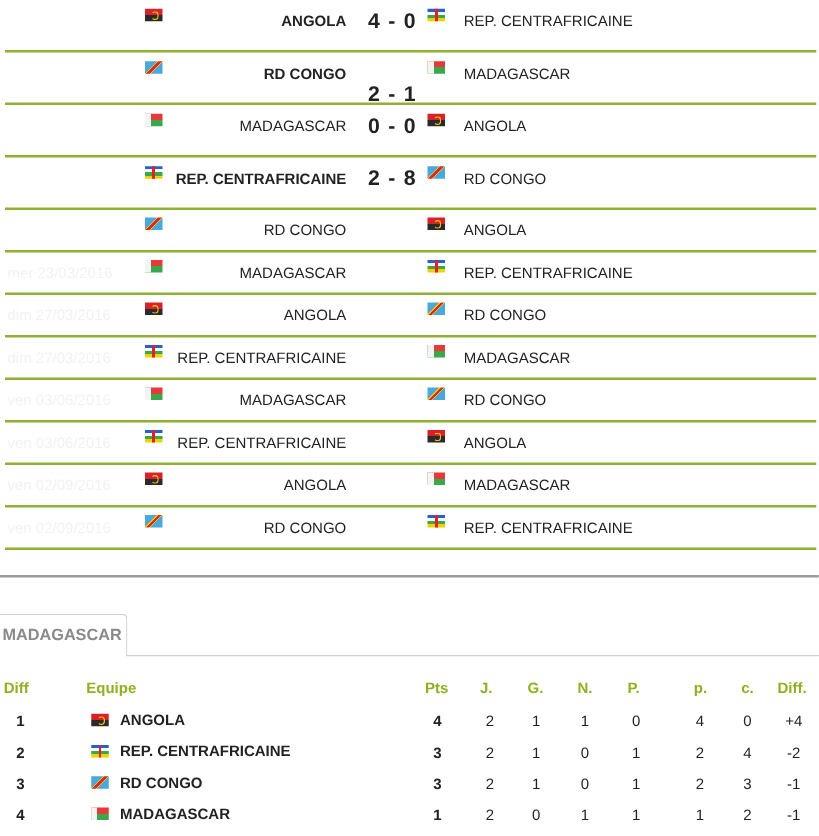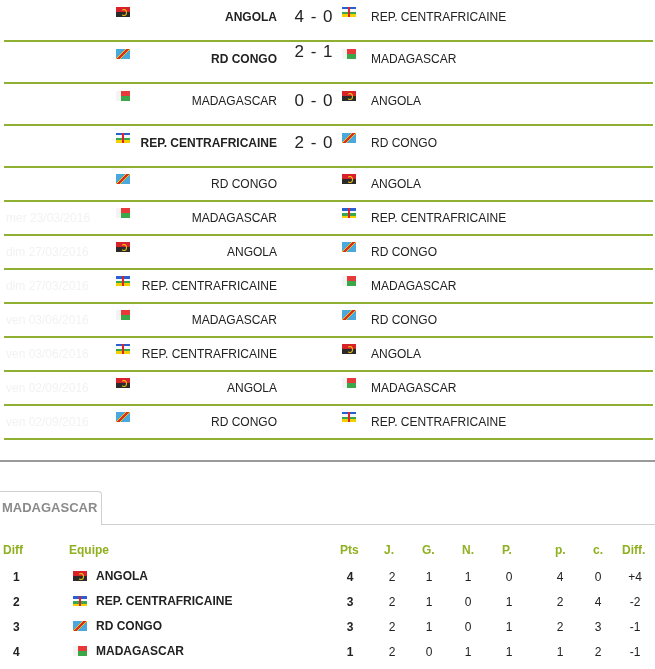--- a/index.html
+++ b/index.html
@@ -4,21 +4,21 @@
 <style>
   html,body{margin:0;padding:0;background:#fff;}
   body{width:655px;height:669px;overflow:hidden;position:relative;font-family:"Liberation Sans",sans-serif;color:#222;}
   .matches{position:absolute;left:0;top:0;width:655px;}
   .match{position:absolute;left:4px;width:649px;border-bottom:2px solid #8fb030;}
   .cell{position:absolute;font-size:12px;white-space:nowrap;}
   .date{left:2px;color:#f2f2f2;font-size:12px;}
   .flag{position:absolute;width:14px;height:10px;}
   .home{right:376px;text-align:right;}
   .away{left:367px;}
-  .score{left:288px;width:44px;text-align:center;font-weight:normal;font-size:17px;letter-spacing:1px;}
+  .score{left:288px;width:44px;text-align:center;font-weight:bold;font-size:17px;letter-spacing:1px;}
   .bold{font-weight:bold;}
   .graybar{position:absolute;left:0;top:460px;width:655px;height:2px;background:#9a9a9a;}
   .tab{position:absolute;left:-2px;top:491px;width:102px;height:33px;border:1px solid #cfcfcf;border-bottom:none;border-radius:0 4px 0 0;background:#fff;}
   .tab span{position:absolute;left:3px;top:8px;font-weight:bold;font-size:13px;color:#8a8a8a;}
   .tabline{position:absolute;left:101px;top:524px;width:554px;height:1px;background:#cfcfcf;}
   .th{position:absolute;top:543px;font-size:12px;font-weight:bold;color:#8fb020;}
   .row{position:absolute;left:0;width:655px;height:24px;}
   .rc{position:absolute;font-size:12px;font-weight:bold;}
   .num{position:absolute;font-size:12px;text-align:center;width:20px;}
   
@@ -37,37 +37,37 @@
       <span class="flag f-ango" style="left:112px;top:7px"></span>
       <span class="cell home bold" style="top:10px">ANGOLA</span>
       <span class="cell score" style="top:7px">4 - 0</span>
       <span class="flag f-car" style="left:338px;top:7px"></span>
       <span class="cell away" style="top:10px">REP. CENTRAFRICAINE</span>
     </div>
     <div class="match" style="top: 42px; height: 40px;">
       <span class="cell date" style="top:10px"></span>
       <span class="flag f-rdc" style="left:112px;top:7px"></span>
       <span class="cell home bold" style="top:10px">RD CONGO</span>
-      <span class="cell score" style="top:0">2 - 1</span>
+      <span class="cell score" style="top:24px">2 - 1</span>
       <span class="flag f-mad" style="left:338px;top:7px"></span>
       <span class="cell away" style="top:10px">MADAGASCAR</span>
     </div>
     <div class="match" style="top: 84px; height: 40px;">
       <span class="cell date" style="top:10px"></span>
       <span class="flag f-mad" style="left:112px;top:7px"></span>
       <span class="cell home" style="top:10px">MADAGASCAR</span>
       <span class="cell score" style="top:7px">0 - 0</span>
       <span class="flag f-ango" style="left:338px;top:7px"></span>
       <span class="cell away" style="top:10px">ANGOLA</span>
     </div>
     <div class="match" style="top: 126px; height: 40px;">
       <span class="cell date" style="top:10px"></span>
       <span class="flag f-car" style="left:112px;top:7px"></span>
       <span class="cell home bold" style="top:10px">REP. CENTRAFRICAINE</span>
-      <span class="cell score" style="top:7px">2 - 0</span>
+      <span class="cell score" style="top:7px">2 - 8</span>
       <span class="flag f-rdc" style="left:338px;top:7px"></span>
       <span class="cell away" style="top:10px">RD CONGO</span>
     </div>
     <div class="match" style="top: 168px; height: 32px;">
       <span class="cell date" style="top:9px"></span>
       <span class="flag f-rdc" style="left:112px;top:6px"></span>
       <span class="cell home" style="top:9px">RD CONGO</span>
       <span class="flag f-ango" style="left:338px;top:6px"></span>
       <span class="cell away" style="top:9px">ANGOLA</span>
     </div>

